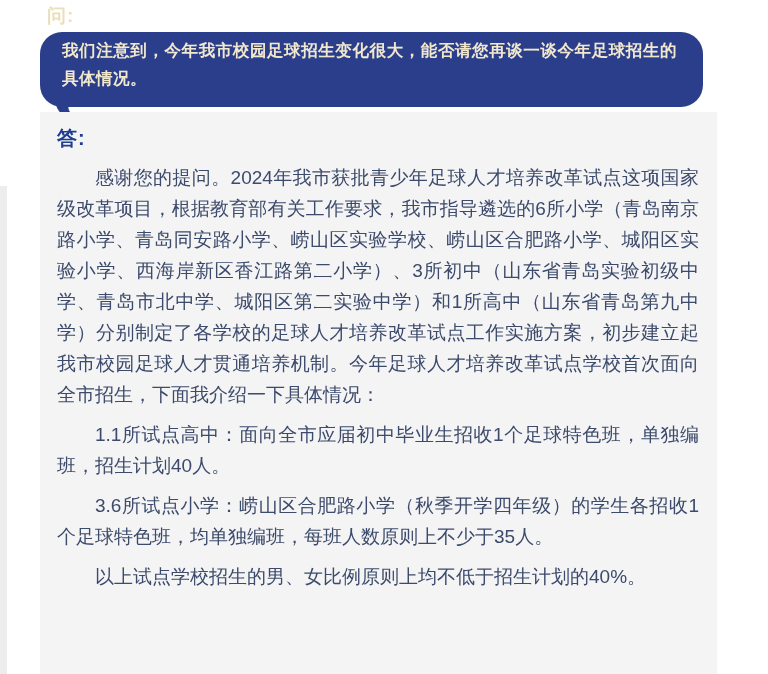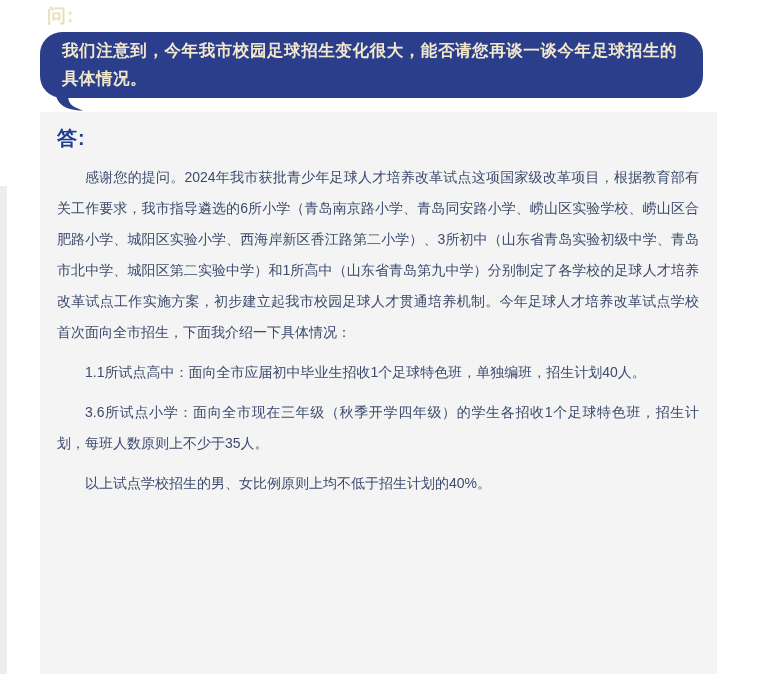--- a/index.html
+++ b/index.html
@@ -18,21 +18,21 @@
     position:absolute;left:47px;top:3px;
     font-size:19px;font-weight:bold;
     color:#eadfbc;
     letter-spacing:1px;
   }
   .bubble{
     position:absolute;left:40px;top:32px;width:663px;
     box-sizing:border-box;
     background:#2b3e8c;
     border-radius:22px;
-    padding:4px 26px 6px 22px;
+    padding:4px 26px 15px 22px;
   }
   .bubble-text{
     margin:0;
     color:#f1e8cd;
     font-weight:bold;
     font-size:16.5px;
     line-height:28px;
     letter-spacing:0.5px;
     text-align:justify;
   }
@@ -50,21 +50,21 @@
   }
   .a-label{
     margin:0 0 10px 0;
     font-size:20px;font-weight:bold;
     color:#1e3c90;
     letter-spacing:1px;
   }
   .para{
     margin:0 0 9px 0;
     color:#3c4a6b;
-    font-size:14px;
+    font-size:19px;
     line-height:31px;
     text-indent:2em;
     text-align:justify;
   }
 </style>
 </head>
 <body>
 
 <div class="page">
 
@@ -77,17 +77,17 @@
     <svg class="tail" width="30" height="17" viewBox="0 0 30 17" aria-hidden="true">
       <path d="M2 0 C4.5 8 11 14.5 29 14.5 C17 11 13.5 6 14.5 0 Z" fill="#2b3e8c"></path>
     </svg>
   </div>
 
   <div class="card">
     <div class="a-label">答:</div>
 
     <p class="para">感谢您的提问。2024年我市获批青少年足球人才培养改革试点这项国家级改革项目，根据教育部有关工作要求，我市指导遴选的6所小学（青岛南京路小学、青岛同安路小学、崂山区实验学校、崂山区合肥路小学、城阳区实验小学、西海岸新区香江路第二小学）、3所初中（山东省青岛实验初级中学、青岛市北中学、城阳区第二实验中学）和1所高中（山东省青岛第九中学）分别制定了各学校的足球人才培养改革试点工作实施方案，初步建立起我市校园足球人才贯通培养机制。今年足球人才培养改革试点学校首次面向全市招生，下面我介绍一下具体情况：</p>
     <p class="para">1.1所试点高中：面向全市应届初中毕业生招收1个足球特色班，单独编班，招生计划40人。</p>
-    <p class="para">3.6所试点小学：面向全市现在三年级（秋季开学四年级）的学生各招收1个足球特色班，招生计划，每班人数原则上不少于35人。</p>
+    <p class="para">3.6所试点小学：崂山区合肥路小学（秋季开学四年级）的学生各招收1个足球特色班，均单独编班，每班人数原则上不少于35人。</p>
     <p class="para">以上试点学校招生的男、女比例原则上均不低于招生计划的40%。</p>
   </div>
 
 </div>
 
 </body></html>

